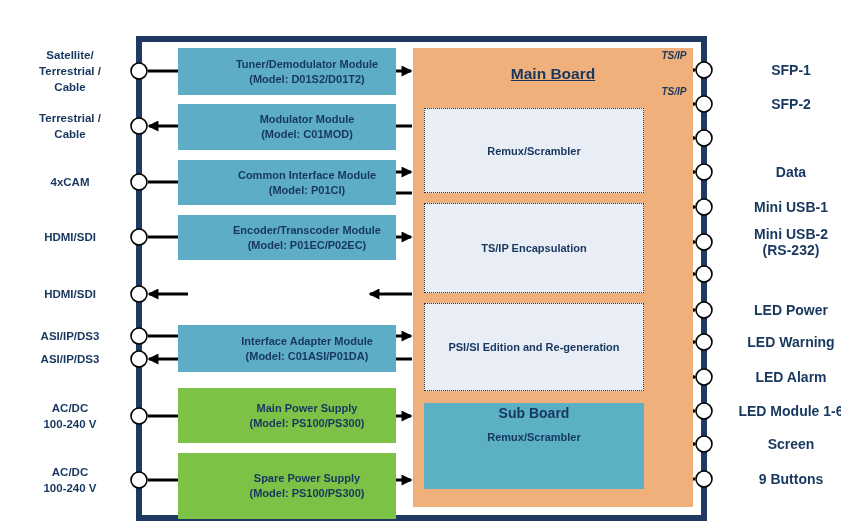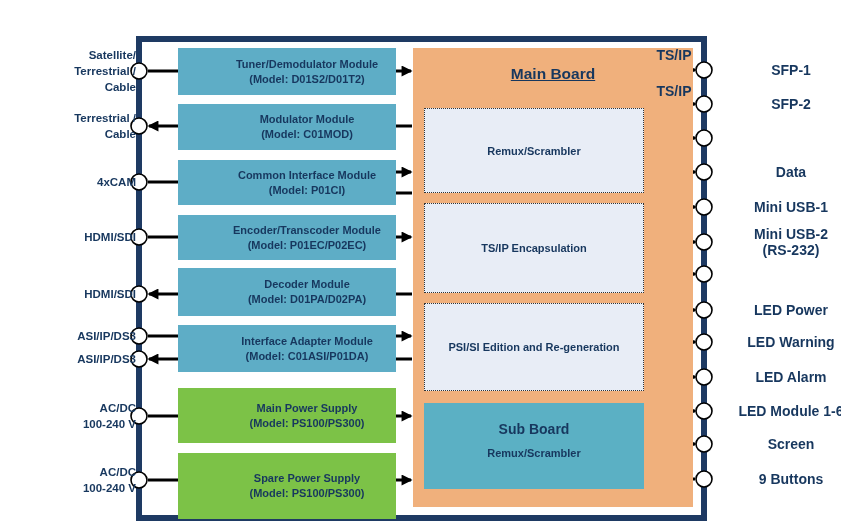--- a/index.html
+++ b/index.html
@@ -13,30 +13,30 @@
     --arrow-black:#000000;
   }
   html,body{margin:0;padding:0;background:#ffffff;}
   #stage{
     position:relative;width:841px;height:530px;background:#ffffff;
     font-family:"Liberation Sans", sans-serif;font-weight:bold;color:var(--text-navy);
     overflow:hidden;
   }
   #overlay{position:absolute;left:0;top:0;width:841px;height:530px;}
   .llabel{
-    position:absolute;left:18px;width:118px;text-align:right;
+    position:absolute;left:11px;width:118px;text-align:center;
     font-size:11.5px;line-height:16px;white-space:pre-line;color:var(--text-navy);
   }
   .rlabel{
     position:absolute;left:735px;width:112px;text-align:center;
     font-size:14px;line-height:16px;white-space:pre-line;color:var(--text-navy);
   }
   .tsip{
     position:absolute;left:650px;width:48px;text-align:center;
-    font-size:14px;line-height:13px;color:var(--text-navy);
+    font-size:10px;line-height:13px;color:var(--text-navy);font-style:italic;
   }
   .module{
     position:absolute;left:178px;width:178px;
     display:flex;flex-direction:column;align-items:center;justify-content:center;
     text-align:center;font-size:11px;line-height:15px;color:var(--text-navy);padding-left:40px;
   }
   .mod-teal{background:var(--module-teal);}
   .mod-green{background:var(--power-green);}
   .board{
     position:absolute;left:413px;top:48px;width:280px;height:459px;
@@ -49,21 +49,21 @@
   .section{
     position:absolute;left:11px;width:220px;
     background:var(--section-fill);border:1px dotted #333333;
     display:flex;align-items:center;justify-content:center;
     text-align:center;font-size:11px;color:var(--text-navy);box-sizing:border-box;
   }
   .subboard{
     position:absolute;left:11px;top:355px;width:220px;height:86px;
     background:var(--sub-board-teal);text-align:center;color:var(--text-navy);
   }
-  .subboard-title{padding-top:18px;font-size:14px;}
+  .subboard-title{padding-top:2px;font-size:14px;}
   .subboard-label{margin-top:10px;font-size:11px;}
   svg line{stroke:var(--arrow-black);stroke-width:3px;}
   svg circle{fill:#ffffff;stroke:#000000;stroke-width:1.6px;}
 </style>
 </head>
 <body>
 
 <div id="stage">
 
   <svg id="overlay" viewBox="0 0 841 530">
@@ -168,24 +168,20 @@
     <div>(Model: C01MOD)</div>
   </div>
   <div class="module mod-teal" style="top:160px;height:45px">
     <div>Common Interface Module</div>
     <div>(Model: P01CI)</div>
   </div>
   <div class="module mod-teal" style="top:215px;height:45px">
     <div>Encoder/Transcoder Module</div>
     <div>(Model: P01EC/P02EC)</div>
   </div>
-  <div class="module mod-teal" style="top:268px;height:48px">
-    <div>Decoder Module</div>
-    <div>(Model: D01PA/D02PA)</div>
-  </div>
   <div class="module mod-teal" style="top:325px;height:47px">
     <div>Interface Adapter Module</div>
     <div>(Model: C01ASI/P01DA)</div>
   </div>
   <div class="module mod-green" style="top:388px;height:55px">
     <div>Main Power Supply</div>
     <div>(Model: PS100/PS300)</div>
   </div>
   <div class="module mod-green" style="top:453px;height:66px">
     <div>Spare Power Supply</div>

